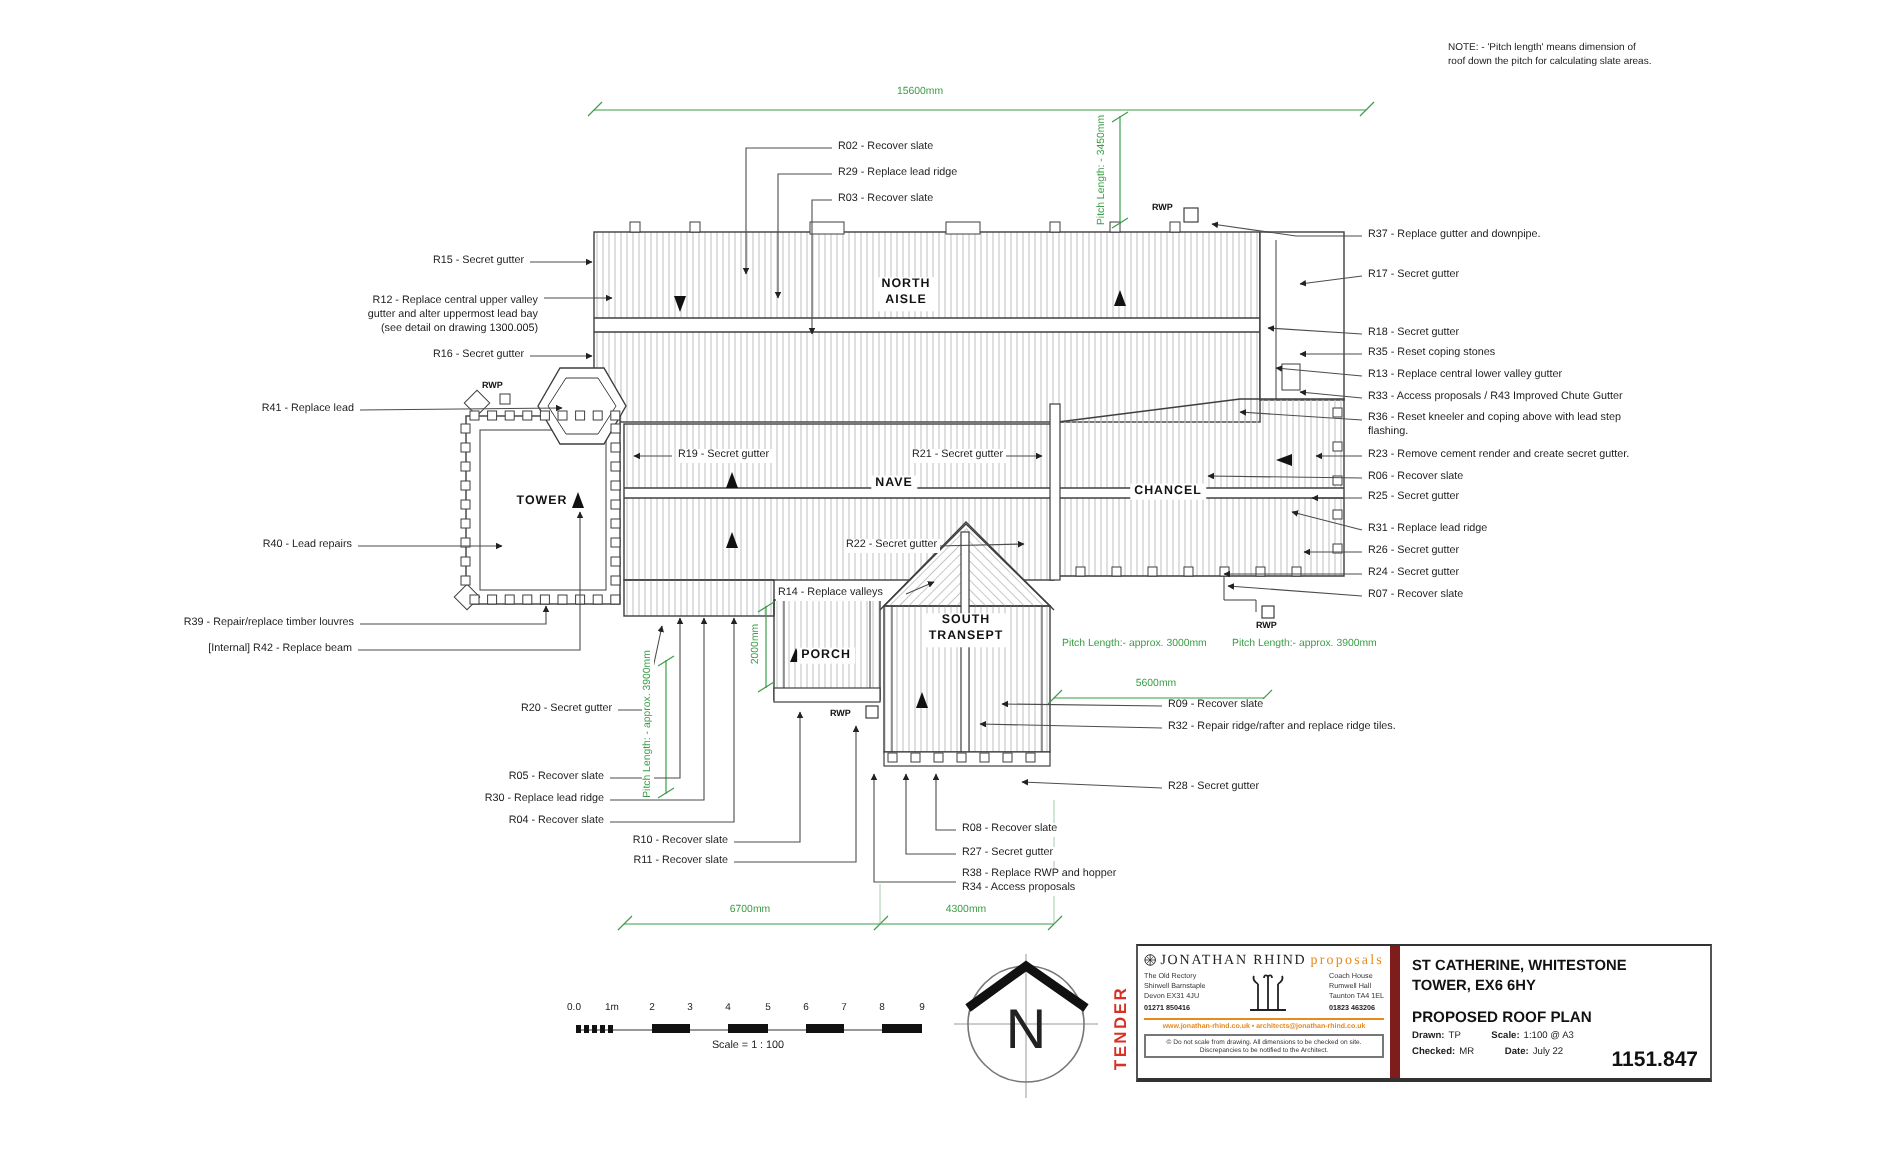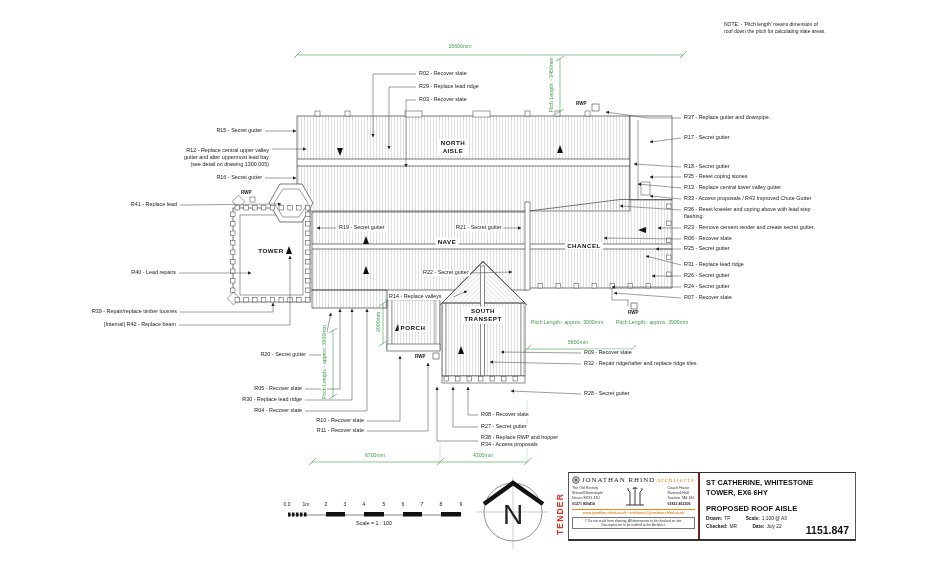--- a/index.html
+++ b/index.html
@@ -23,21 +23,21 @@
   .sbt{position:absolute;font-size:5px;color:#222;transform:translateX(-50%)}
   #scale-caption{position:absolute;left:374px;top:520px;transform:translateX(-50%);
                  font-size:5.4px;color:#222;z-index:3}
   #note{position:absolute;left:724px;top:21px;width:132px;font-size:5px;line-height:1.35;
         color:#222;z-index:3;white-space:pre-line}
   #tender{position:absolute;left:560px;top:514px;transform:translate(-50%,-50%) rotate(-90deg);
           font-size:8.5px;font-weight:bold;color:#d93025;letter-spacing:1.2px;z-index:4}
   #tblock{position:absolute;left:568px;top:472px;width:288px;height:69px;background:#fff;
           border:1px solid #555;border-top:1.5px solid #333;border-bottom:2px solid #333;
           display:flex;z-index:4;box-sizing:border-box}
-  #tb-left{width:131px;border-right:2px solid #7f1d1d;box-sizing:border-box;position:relative;
+  #tb-left{width:131px;border-right:5px solid #7f1d1d;box-sizing:border-box;position:relative;
            padding:2px 3px 1px}
   .pn-row{display:flex;align-items:center;gap:2px;height:10px}
   .pn-caps{font-family:"Liberation Serif",serif;font-size:7px;letter-spacing:.9px;color:#222;white-space:nowrap}
   .pn-arch{font-family:"Liberation Serif",serif;font-size:7px;letter-spacing:1.1px;color:#e8891d;white-space:nowrap}
   .addr-row{display:flex;justify-content:space-between;align-items:flex-start;margin-top:1px;height:23px}
   .addr{font-size:3.6px;line-height:1.4;color:#333;white-space:pre-line}
   .tel{font-size:3.6px;font-weight:bold;color:#222;margin-top:1px}
   .web{font-size:3.5px;font-weight:bold;color:#e8891d;text-align:center;white-space:nowrap;
        overflow:hidden;border-top:.5px solid #e8891d;padding-top:1px}
   .disc{border:.5px solid #777;font-size:3.3px;line-height:1.35;color:#333;text-align:center;
@@ -366,21 +366,21 @@
   <div id="tender">TENDER</div>
 
   <div id="tblock">
     <div id="tb-left">
       <div class="pn-row">
         <svg width="8" height="8" viewBox="0 0 8 8">
           <circle cx="4" cy="4" r="3.4" fill="none" stroke="#222" stroke-width="0.6"></circle>
           <path d="M4 .5V7.5 M.5 4H7.5 M1.6 1.6L6.4 6.4 M6.4 1.6L1.6 6.4" stroke="#222" stroke-width="0.5"></path>
         </svg>
         <span class="pn-caps">JONATHAN RHIND</span>
-        <span class="pn-arch">architects</span>
+        <span class="pn-arch">proposals</span>
       </div>
       <div class="addr-row">
         <div>
           <div class="addr">The Old Rectory
 Shirwell Barnstaple
 Devon EX31 4JU</div>
           <div class="tel">01271 850416</div>
         </div>
         <svg width="26" height="22" viewBox="0 0 26 22">
           <g stroke="#222" stroke-width="0.9" fill="none">
@@ -395,21 +395,21 @@
           <div class="tel">01823 463206</div>
         </div>
       </div>
       <div class="web">www.jonathan-rhind.co.uk • architects@jonathan-rhind.co.uk</div>
       <div class="disc">© Do not scale from drawing. All dimensions to be checked on site.
 Discrepancies to be notified to the Architect.</div>
     </div>
     <div id="tb-right">
       <div class="proj">ST CATHERINE, WHITESTONE</div>
       <div class="proj">TOWER, EX6 6HY</div>
-      <div class="dtitle">PROPOSED ROOF AISLE</div>
+      <div class="dtitle">PROPOSED ROOF PLAN</div>
       <div class="meta">
         <span class="ml">Drawn:</span><span class="mv">TP</span>
         <span class="ml ml2">Scale:</span><span class="mv">1:100 @ A3</span>
       </div>
       <div class="meta">
         <span class="ml">Checked:</span><span class="mv">MR</span>
         <span class="ml ml2">Date:</span><span class="mv">July 22</span>
       </div>
       <div class="dwgno">1151.847</div>
     </div>

